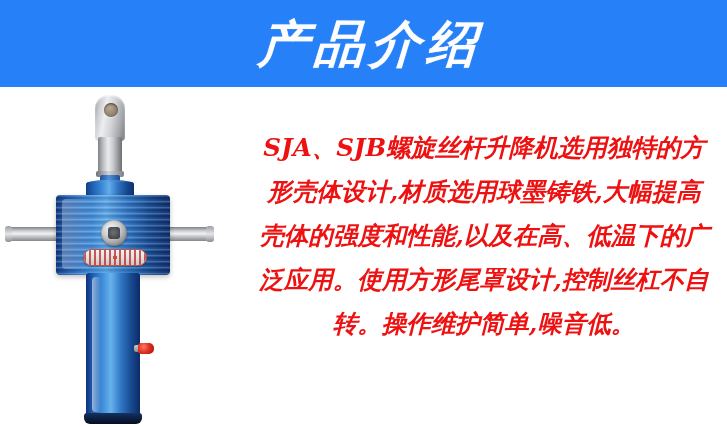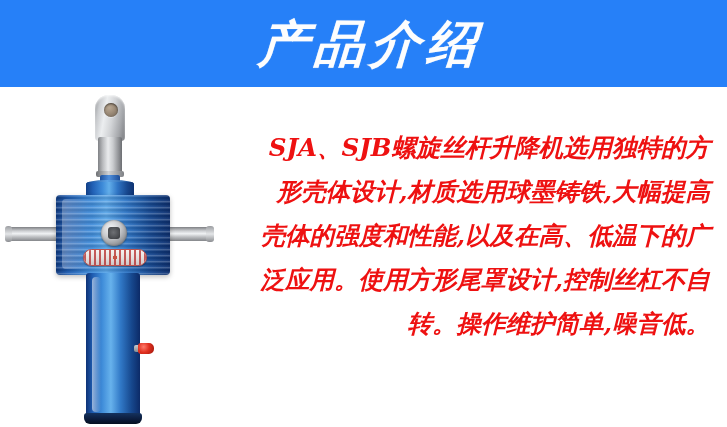--- a/index.html
+++ b/index.html
@@ -39,21 +39,21 @@
     position:absolute;
     left:258px;top:126px;
     width:452px;
     color:#ee1111;
     font-family:"DejaVu Serif","Liberation Serif",serif;
     font-size:24.5px;
     font-weight:700;
     line-height:44px;
     letter-spacing:0px;
     font-style:italic;
-    text-align:right;
+    text-align:center;
     word-break:break-all;
   }
 
   
   .photo{
     position:absolute;left:0px;top:87px;width:250px;height:340px;
     background:#ffffff;
   }
 
   

